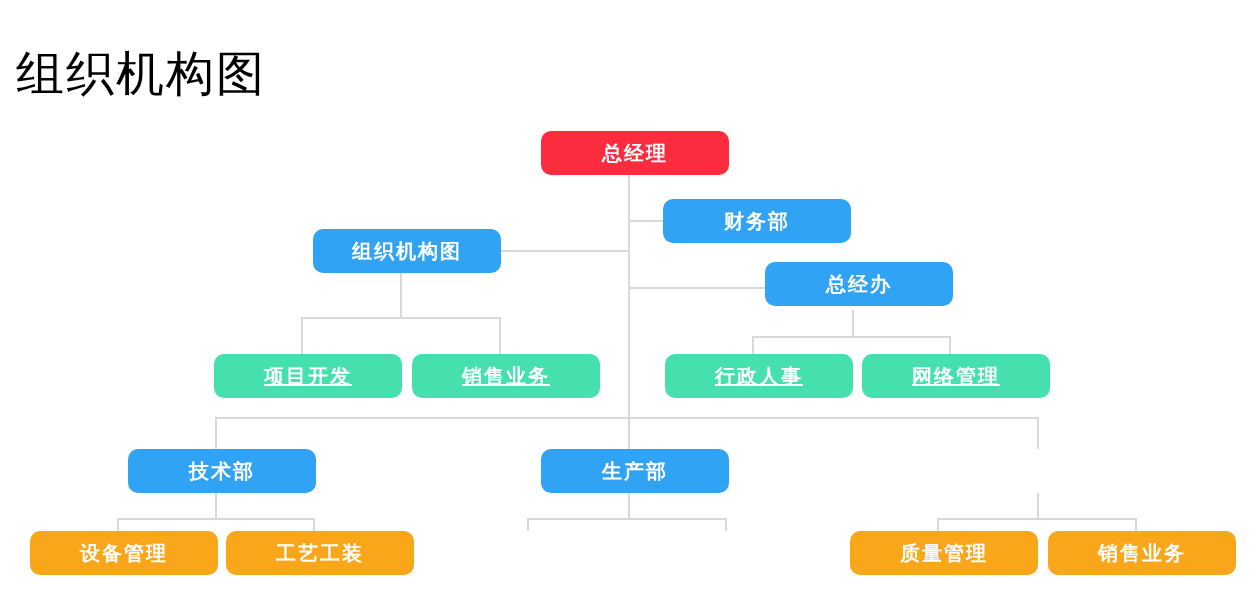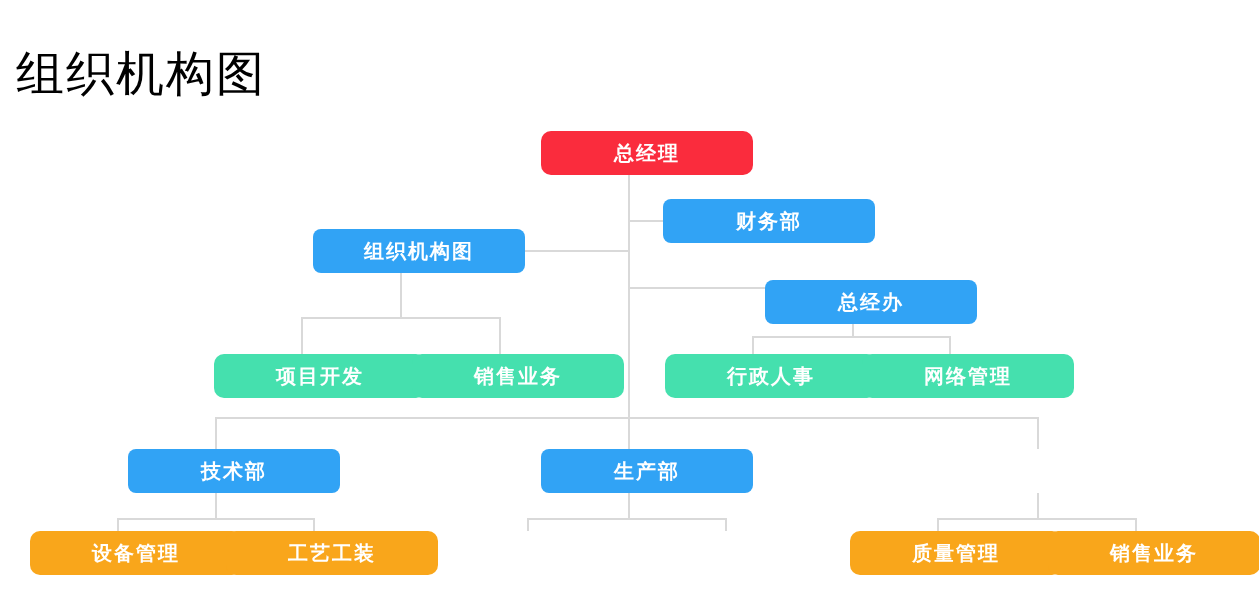--- a/index.html
+++ b/index.html
@@ -27,35 +27,35 @@
     top:0; left:0;
     width:1259px; height:608px;
   }
   .connectors path {
     stroke:var(--color-connector,#d9d9d9);
     stroke-width:2;
     fill:none;
   }
   .node {
     position:absolute;
-    width:212px;
+    width:188px;
     height:44px;
     border-radius:10px;
     display:flex;
     align-items:center;
     justify-content:center;
     font-size:20px;
     font-weight:700;
     letter-spacing:2px;
     color:var(--color-node-text,#fff);
     box-sizing:border-box;
   }
   .node.root       { background:var(--color-root,#fa2c3d); }
-  .node.department { background:var(--color-department,#31a3f5);border-radius:8px; }
-  .node.section    { background:var(--color-section,#45e0ae); }
+  .node.department { background:var(--color-department,#31a3f5); }
+  .node.section    { background:var(--color-section,#45e0ae);text-decoration:underline; }
   .node.team       { background:var(--color-team,#f9a61b); }
 </style>
 </head>
 <body>
 
 <div class="canvas">
 
   <h1 class="title">组织机构图</h1>
 
   <svg class="connectors" viewBox="0 0 1259 608" xmlns="http://www.w3.org/2000/svg">
@@ -70,21 +70,21 @@
     <path d="M629 493 V519 M528 531 V519 H726 V531"></path>
     <path d="M1038 493 V519 M938 531 V519 H1136 V531"></path>
   </svg>
 
   <div class="node root" style="left:541px;top:131px">总经理</div>
 
   <div class="node department" style="left:663px;top:199px">财务部</div>
 
   <div class="node department" style="left:313px;top:229px">组织机构图</div>
 
-  <div class="node department" style="left:765px;top:280px">总经办</div>
+  <div class="node department" style="left:765px;top:262px">总经办</div>
 
   <div class="node section" style="left:214px;top:354px">项目开发</div>
 
   <div class="node section" style="left:412px;top:354px">销售业务</div>
 
   <div class="node section" style="left:665px;top:354px">行政人事</div>
 
   <div class="node section" style="left:862px;top:354px">网络管理</div>
 
   <div class="node department" style="left:128px;top:449px">技术部</div>

